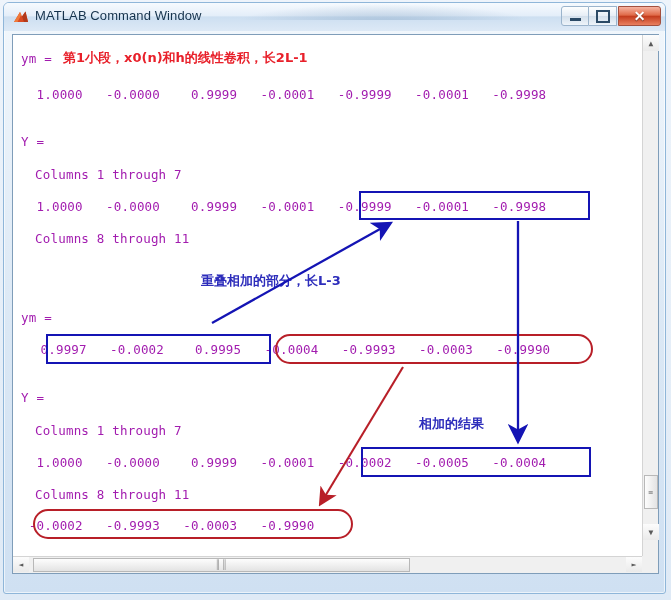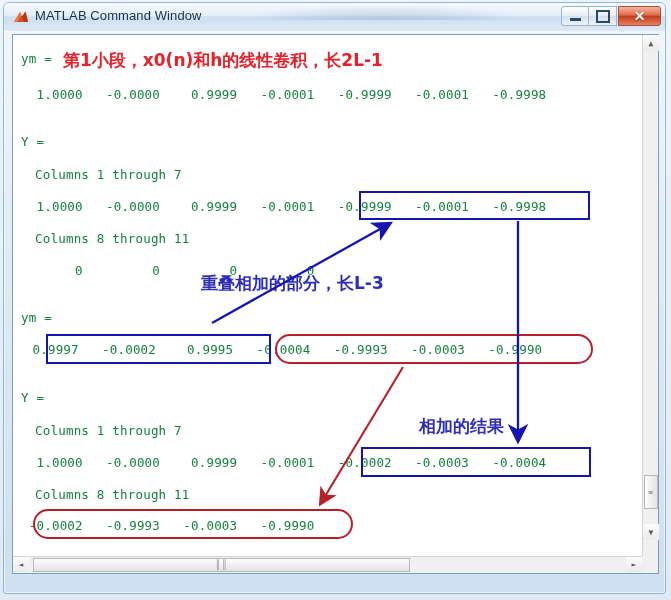--- a/index.html
+++ b/index.html
@@ -95,28 +95,28 @@
     width: 629px; height: 521px;
     background: #ffffff;
     overflow: hidden;
   }
 
   
   .ln {
     position: absolute;
     font-family: "DejaVu Sans Mono", monospace;
     font-size: 12.5px;
-    color: #15803d;
+    color: #a21caf;
     white-space: pre;
     letter-spacing: .2px;
   }
   .cn {
     position: absolute;
     font-family: "DejaVu Sans", sans-serif;
-    font-size: 17px;
+    font-size: 13px;
     white-space: pre;
     font-weight: bold;
   }
   .cn.red  { color: #e8202a; }
   .cn.blue { color: #2d2dbb; }
 
   
   .boxr {
     position: absolute;
     border: 2px solid #1414b4;
@@ -211,26 +211,25 @@
 
     <div class="console-outer">
       <div class="console">
 
         <div class="ln" style="left:8px;  top:16px;">ym =</div>
         <div class="ln" style="left:8px;  top:52px;">  1.0000   -0.0000    0.9999   -0.0001   -0.9999   -0.0001   -0.9998</div>
         <div class="ln" style="left:8px;  top:99px;">Y =</div>
         <div class="ln" style="left:22px; top:132px;">Columns 1 through 7</div>
         <div class="ln" style="left:8px;  top:164px;">  1.0000   -0.0000    0.9999   -0.0001   -0.9999   -0.0001   -0.9998</div>
         <div class="ln" style="left:22px; top:196px;">Columns 8 through 11</div>
-        <div class="ln" style="left:8px;  top:228px;">       0         0         0         0</div>
         <div class="ln" style="left:8px;  top:275px;">ym =</div>
-        <div class="ln" style="left:4px;  top:307px;">  0.9997   -0.0002    0.9995   -0.0004   -0.9993   -0.0003   -0.9990</div>
+        <div class="ln" style="left:12px;  top:307px;">  0.9997   -0.0002    0.9995   -0.0004   -0.9993   -0.0003   -0.9990</div>
         <div class="ln" style="left:8px;  top:355px;">Y =</div>
         <div class="ln" style="left:22px; top:388px;">Columns 1 through 7</div>
-        <div class="ln" style="left:8px;  top:420px;">  1.0000   -0.0000    0.9999   -0.0001   -0.0002   -0.0003   -0.0004</div>
+        <div class="ln" style="left:8px;  top:420px;">  1.0000   -0.0000    0.9999   -0.0001   -0.0002   -0.0005   -0.0004</div>
         <div class="ln" style="left:22px; top:452px;">Columns 8 through 11</div>
         <div class="ln" style="left:8px;  top:483px;"> -0.0002   -0.9993   -0.0003   -0.9990</div>
 
         <div class="cn red" style="left:50px;  top:14px;">第1小段，x0(n)和h的线性卷积，长2L-1</div>
         <div class="cn blue" style="left:188px; top:237px;">重叠相加的部分，长L-3</div>
         <div class="cn blue" style="left:406px; top:380px;">相加的结果</div>
 
         <div class="boxr" style="left:346px; top:156px; width:231px; height:29px;"></div>
         <div class="boxr" style="left:33px;  top:299px; width:225px; height:30px;"></div>
         <div class="pill" style="left:262px; top:299px; width:318px; height:30px;"></div>

